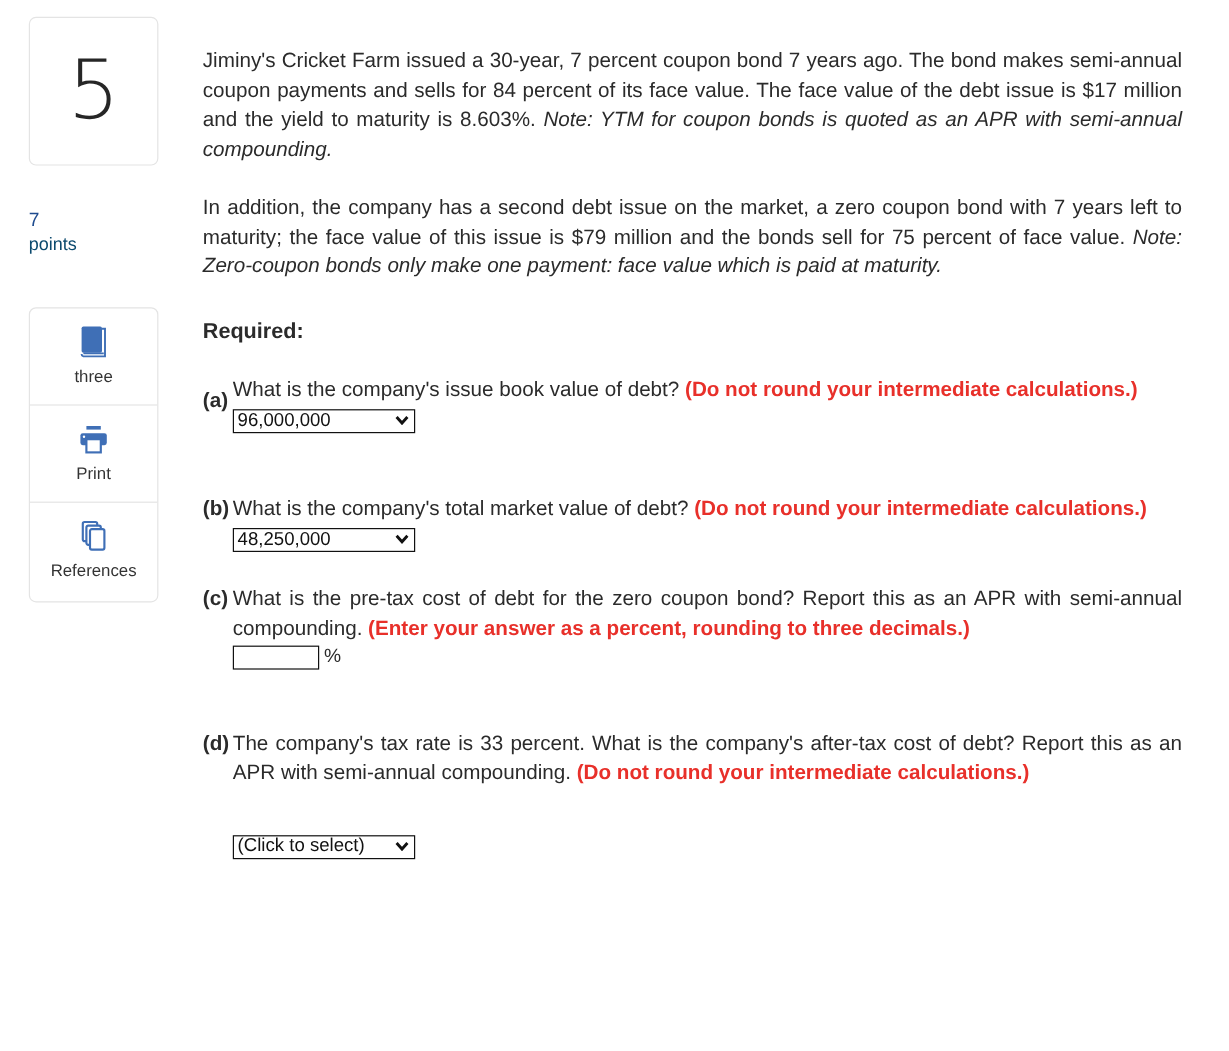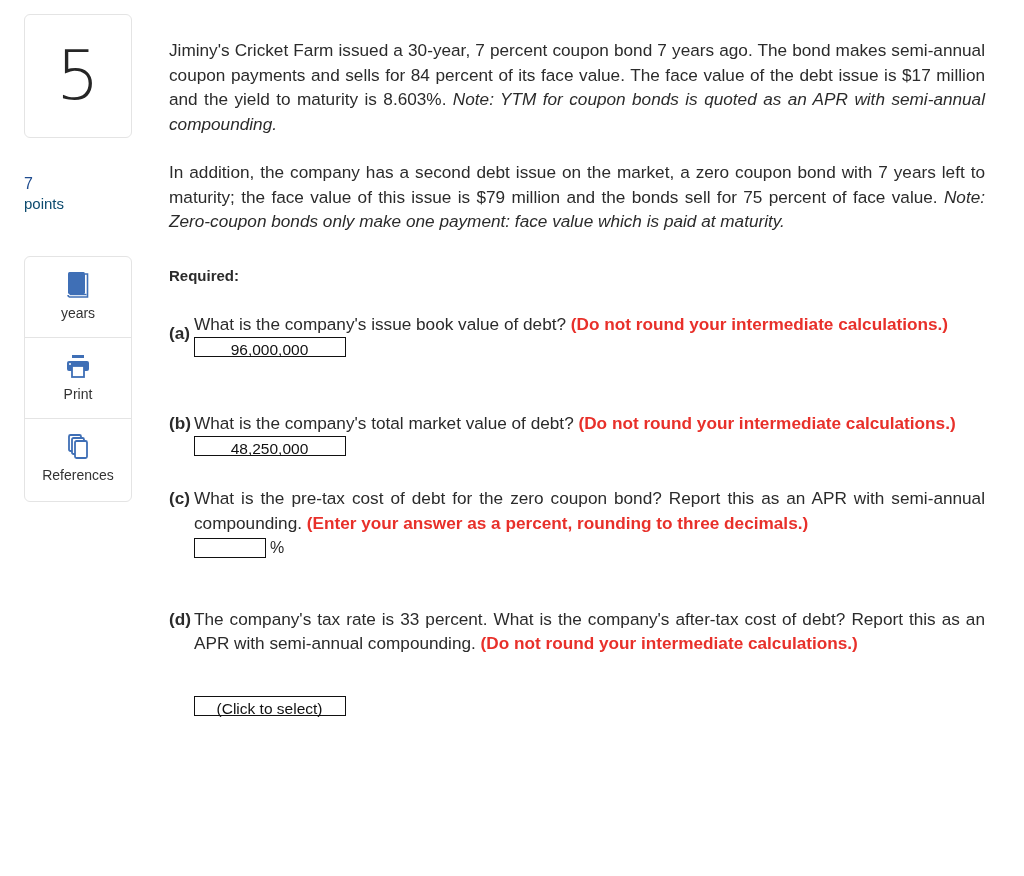--- a/index.html
+++ b/index.html
@@ -19,31 +19,31 @@
            border: 1px solid #e4e4e4; border-radius: 6px; background: #fff; }
   .tool { height: 81px; border-bottom: 1px solid #e4e4e4; display: flex; flex-direction: column;
           align-items: center; justify-content: flex-start; padding-top: 14px; box-sizing: border-box; cursor: pointer; }
   .tool:last-child { border-bottom: none; height: 82px; }
   .tool svg { width: 26px; height: 28px; display: block; }
   .tool-label { margin-top: 6px; font-size: 14px; color: #333; }
 
   .content { position: absolute; left: 169px; top: 38px; width: 816px; font-size: 17.2px; line-height: 24.5px; color: #2b2b2b; }
   .para { text-align: justify; margin: 0; }
   .para2 { margin-top: 24px; }
-  .required { font-weight: bold; margin-top: 30px; font-size: 15px; }
+  .required { font-weight: bold; margin-top: 30px; font-size: 18px; }
   .red { color: #e8302a; font-weight: bold; }
   em { font-style: italic; }
 
   .part { position: relative; }
   .part-label { font-weight: bold; position: absolute; left: 0; }
   .part-body { margin-left: 25px; text-align: justify; }
 
   .sel { display: inline-flex; align-items: center; justify-content: space-between;
          border: 1px solid #111; height: 20px; box-sizing: border-box; padding: 0 4px 0 3px;
-         font-family: "Liberation Sans", sans-serif; font-size: 15.5px; color: #111; background: #fff; cursor: pointer; flex-direction: column; }
+         font-family: "Liberation Sans", sans-serif; font-size: 15.5px; color: #111; background: #fff; cursor: pointer; }
   .sel .chev { width: 12px; height: 9px; }
   .num-input { width: 72px; height: 20px; border: 1px solid #111; box-sizing: border-box; display: inline-block; vertical-align: middle; }
   .pct { font-size: 16px; margin-left: 4px; vertical-align: middle; }
 </style>
 </head>
 <body>
 
 <div class="qnum-box">
   <span class="qnum">5</span>
 </div>
@@ -53,21 +53,21 @@
   <div class="points-label">points</div>
 </div>
 
 <div class="tools">
   <div class="tool">
     <svg viewBox="0 0 26 28">
       <rect x="3" y="1" width="17" height="22" rx="1.5" fill="#3f6fb6"></rect>
       <path d="M20 3 h2.5 v23 h-18 a2 2 0 0 1 -1.5 -2" fill="none" stroke="#3f6fb6" stroke-width="1.6"></path>
       <path d="M4.5 23.5 h17" stroke="#3f6fb6" stroke-width="1.4"></path>
     </svg>
-    <span class="tool-label">years</span>
+    <span class="tool-label">three</span>
   </div>
   <div class="tool">
     <svg viewBox="0 0 26 28">
       <rect x="7" y="3" width="12" height="3" fill="#3f6fb6"></rect>
       <rect x="2" y="9" width="22" height="10" rx="2" fill="#3f6fb6"></rect>
       <rect x="7" y="14" width="12" height="11" fill="#fff" stroke="#3f6fb6" stroke-width="1.8"></rect>
       <circle cx="5" cy="12" r="1" fill="#fff"></circle>
     </svg>
     <span class="tool-label">Print</span>
   </div>

